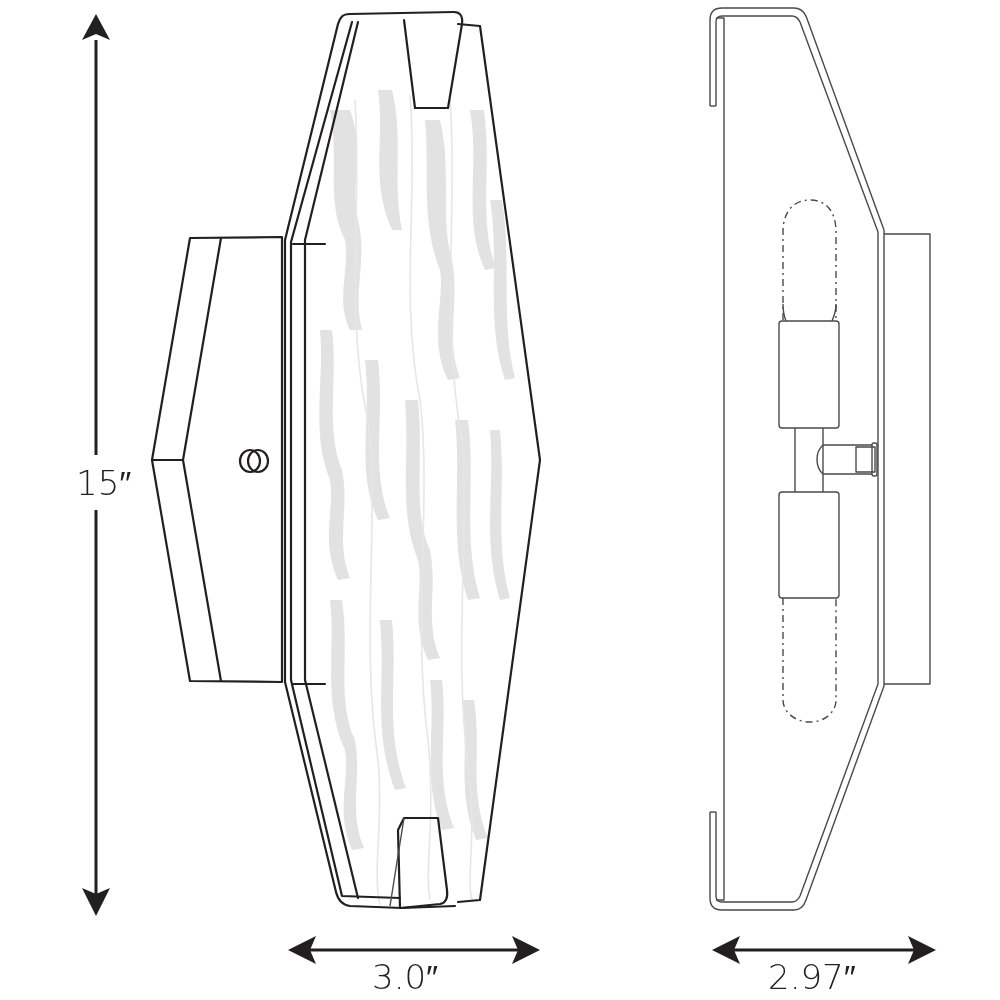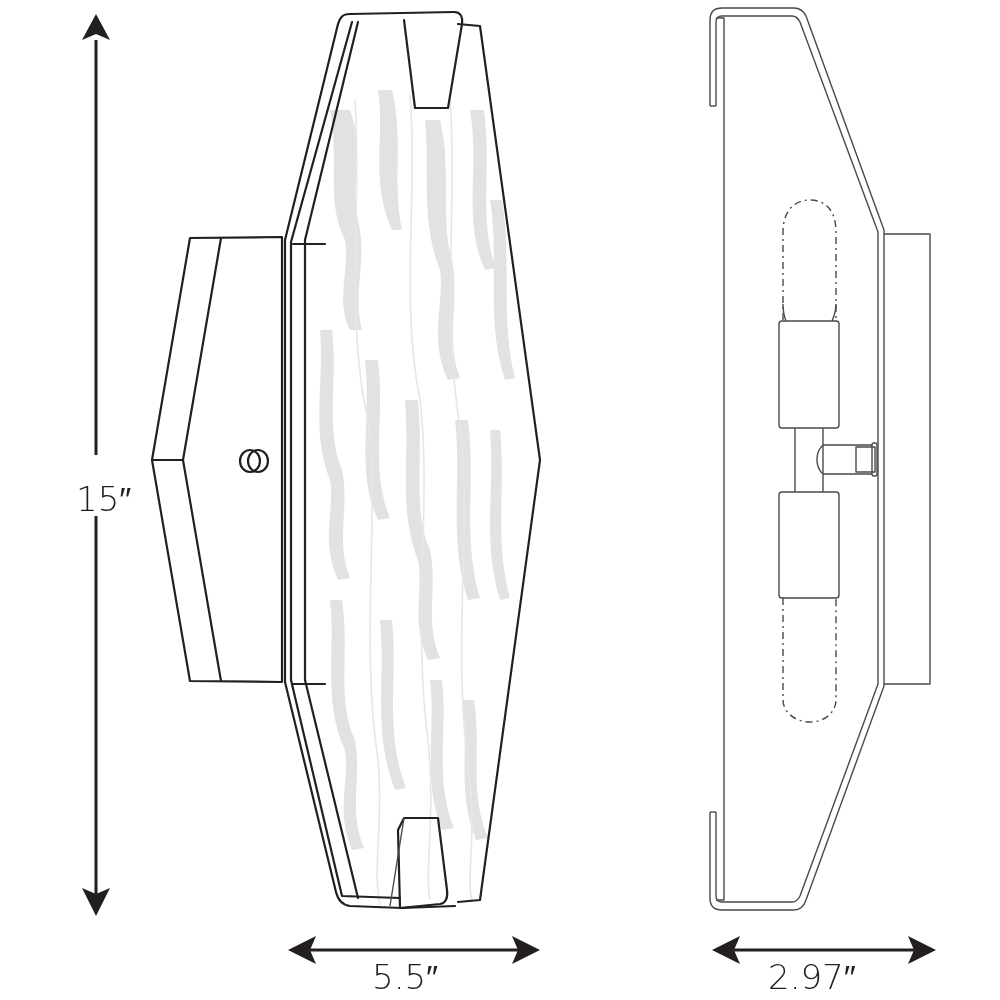--- a/index.html
+++ b/index.html
@@ -112,15 +112,15 @@
     <rect class="thin" x="779" y="492" width="60" height="106" rx="3"></rect>
   </g>
 
   <g>
     <line x1="732" y1="950" x2="916" y2="950" stroke="#231f20" stroke-width="3"></line>
     <path d="M712,950 L740,936 L734,950 L740,964 Z" fill="#231f20"></path>
     <path d="M936,950 L908,936 L914,950 L908,964 Z" fill="#231f20"></path>
   </g>
 </svg>
 
-<div class="dim-label" style="left:76px; top:482px;">15″</div>
-<div class="dim-label" style="left:372px; top:960px; background:transparent;">5.5″</div>
+<div class="dim-label" style="left:76px; top:466px;">15″</div>
+<div class="dim-label" style="left:372px; top:960px; background:transparent;">3.0″</div>
 <div class="dim-label" style="left:768px; top:960px; background:transparent;">2.97″</div>
 
 </body></html>

